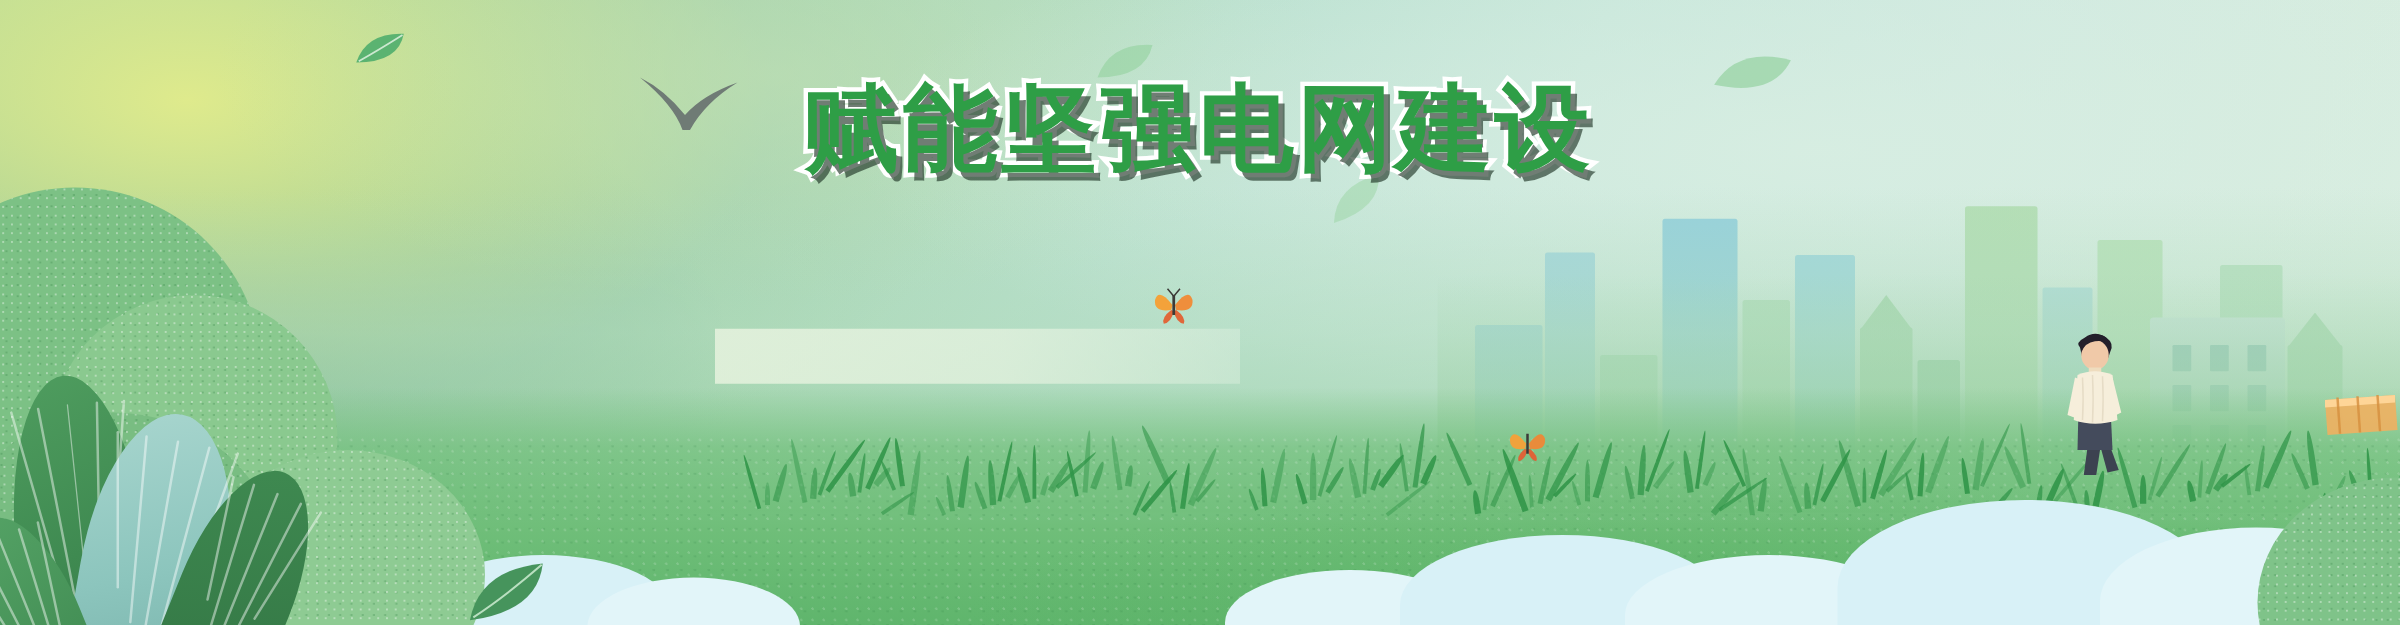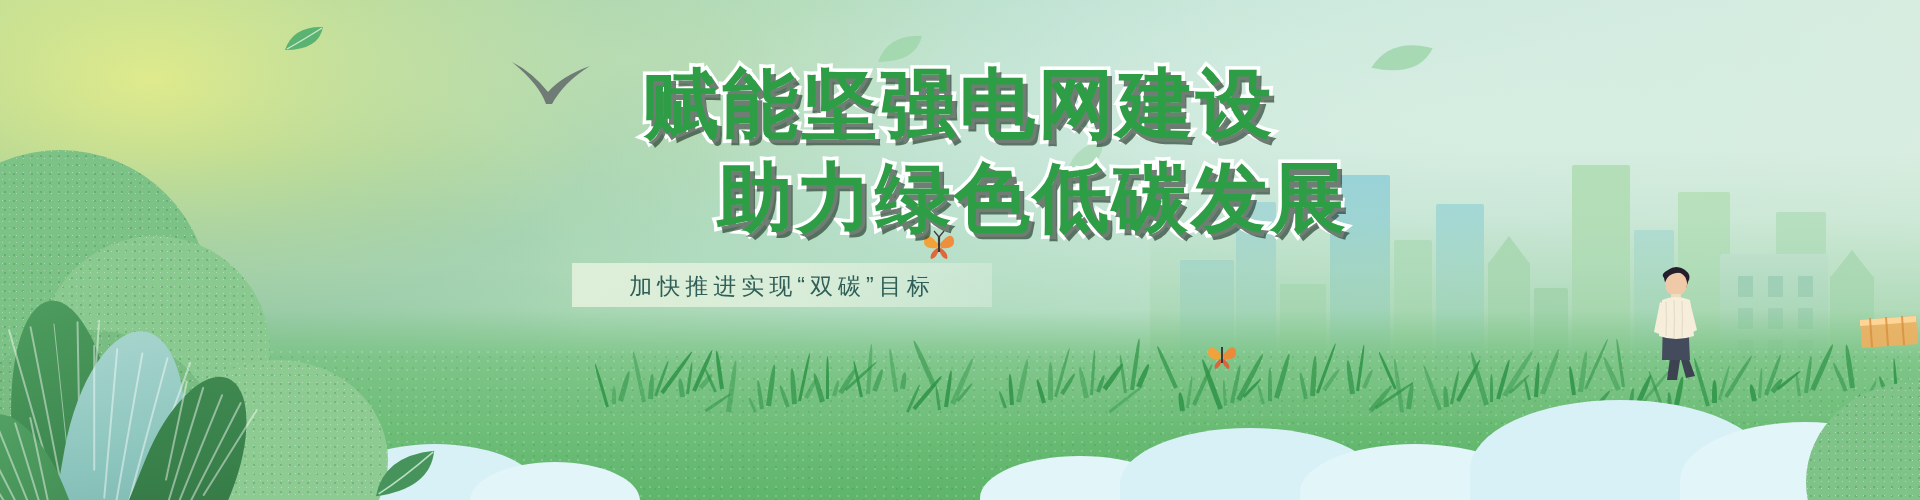--- a/index.html
+++ b/index.html
@@ -443,19 +443,17 @@
       <path d="M15 15 Q5 2 2 11 Q1 21 14 19 Z" fill="#f0a23c"></path>
       <path d="M17 15 Q27 2 30 11 Q31 21 18 19 Z" fill="#e98b3b"></path>
       <path d="M14 19 Q7 25 9 29 Q14 28 16 20 Z" fill="#dd6438"></path>
       <path d="M18 19 Q25 25 23 29 Q18 28 16 20 Z" fill="#dd6438"></path>
       <path d="M16 7 L16 23" stroke="#3c3a38" stroke-width="2"></path>
     </svg>
   </div>
 
   <div class="headline">
     <span class="title-line l1">赋能坚强电网建设</span>
-    <span class="title-line l2">助力绿色低碳发展</span>
   </div>
 
   <div class="sub-plate"></div>
-  <div class="sub-text">加快推进实现“双碳”目标</div>
 
 </div>
 
 </body></html>

